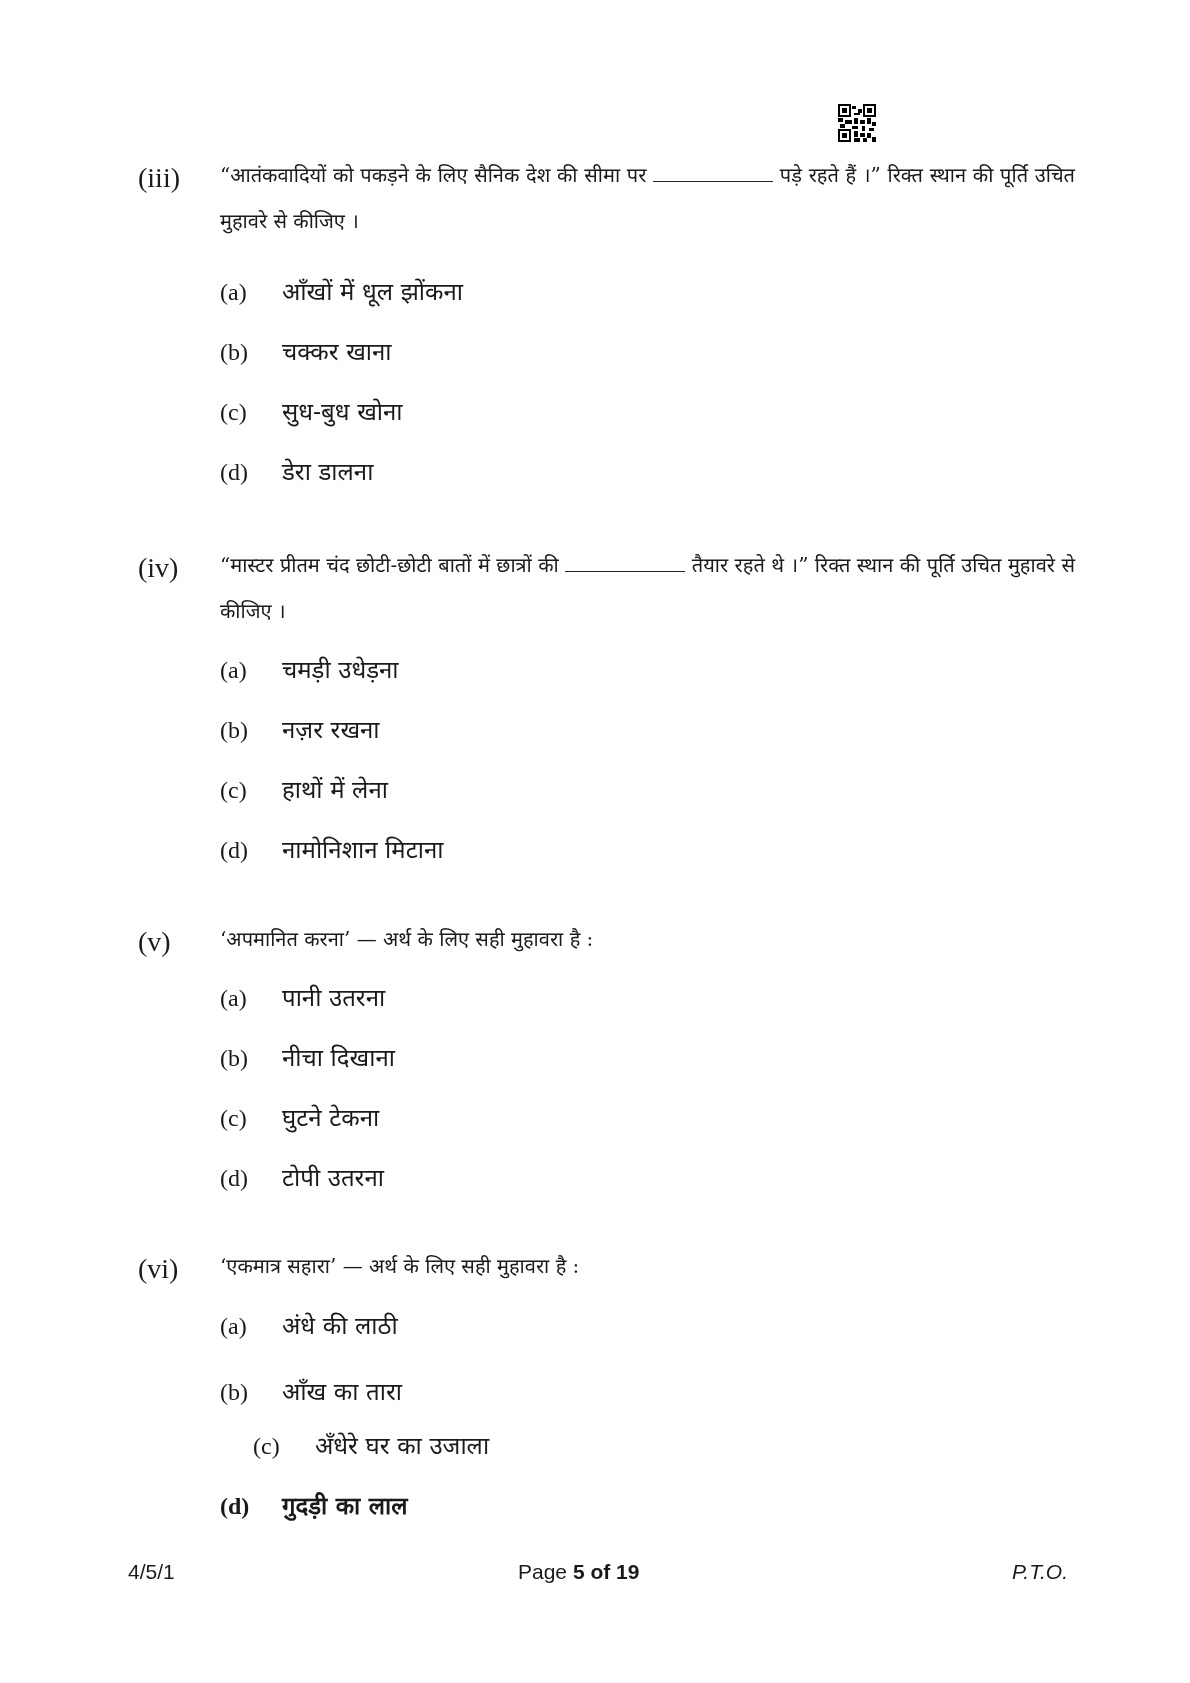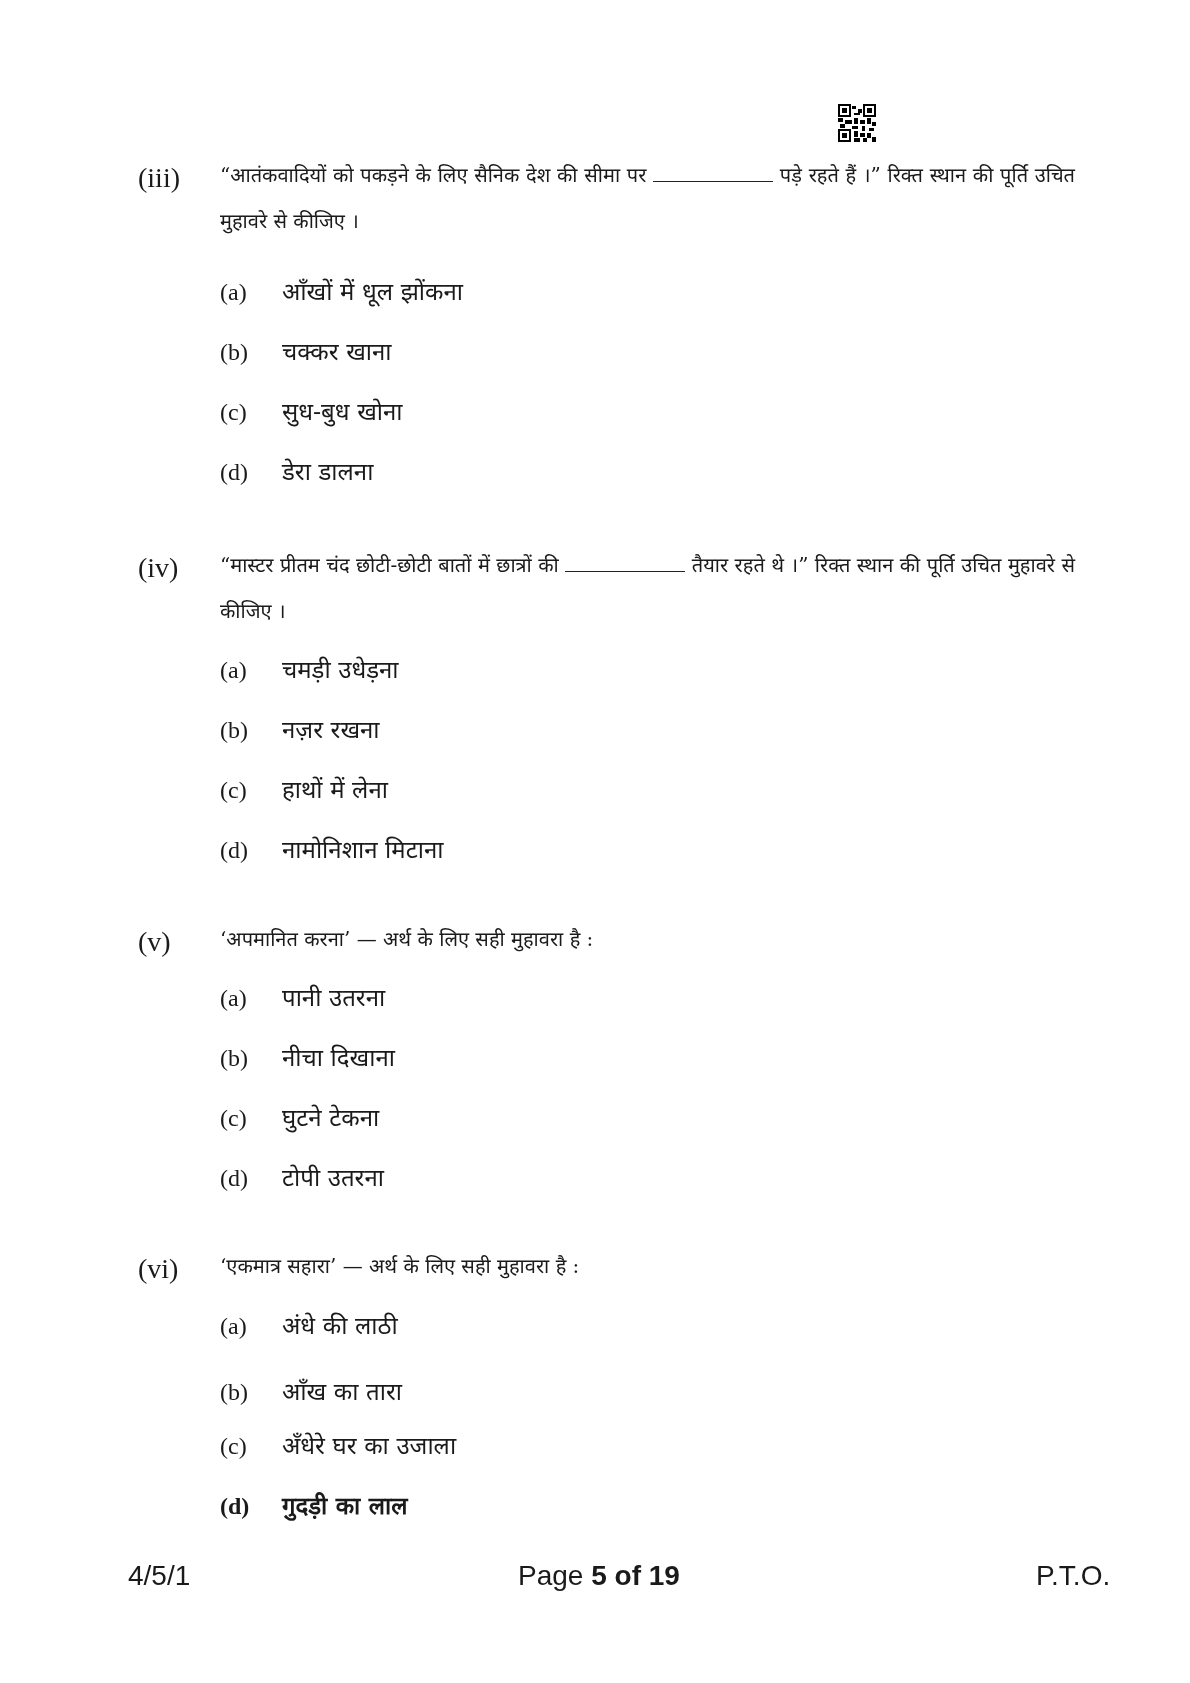--- a/index.html
+++ b/index.html
@@ -4,21 +4,21 @@
 <style>
   html, body { margin:0; padding:0; background:#ffffff; }
   body { width:1190px; height:1683px; position:relative; overflow:hidden; color:#1a1a1a;
          font-family:"DejaVu Serif", "Liberation Serif", serif; }
   .qr { position:absolute; left:838px; top:104px; width:38px; height:38px; }
   .num { position:absolute; left:138px; font-family:"Liberation Serif", serif; font-size:28px; }
   .stem { position:absolute; left:220px; width:855px; font-size:20px; line-height:46px; text-align:justify; }
   .blank { display:inline-block; width:120px; border-bottom:1.5px solid #222; height:20px; vertical-align:baseline; }
   .opt { position:absolute; left:220px; font-size:24px; }
   .opt .lbl { font-family:"Liberation Serif", serif; display:inline-block; width:62px; }
-  .footer { position:absolute; top:1560px; font-family:"Liberation Sans", sans-serif; font-size:28px; }
+  .footer { position:absolute; top:1560px; font-family:"Liberation Sans", sans-serif; font-size:21px; }
   .footer b { font-weight:bold; }
 </style>
 </head>
 <body>
 
 <svg class="qr" viewBox="0 0 21 21" shape-rendering="crispEdges">
   <rect x="0" y="0" width="21" height="21" fill="#fff"></rect>
   <rect x="0" y="0" width="7" height="7" fill="#000"></rect>
     <rect x="1" y="1" width="5" height="5" fill="#fff"></rect>
     <rect x="2" y="2" width="3" height="3" fill="#000"></rect>
@@ -82,24 +82,24 @@
   <div class="opt" style="top:1040px;"><span class="lbl">(b)</span><span>नीचा दिखाना</span></div>
   <div class="opt" style="top:1100px;"><span class="lbl">(c)</span><span>घुटने टेकना</span></div>
   <div class="opt" style="top:1160px;"><span class="lbl">(d)</span><span>टोपी उतरना</span></div>
 </div>
 
 <div>
   <div class="num" style="top:1253px;">(vi)</div>
   <div class="stem" style="top:1243px;">‘एकमात्र सहारा’ — अर्थ के लिए सही मुहावरा है :</div>
   <div class="opt" style="top:1308px;"><span class="lbl">(a)</span><span>अंधे की लाठी</span></div>
   <div class="opt" style="top:1368px;margin-top:6px;"><span class="lbl">(b)</span><span>आँख का तारा</span></div>
-  <div class="opt" style="top:1428px;"><span class="lbl">(c)</span><span>अँधेरे घर का उजाला</span></div>
+  <div class="opt" style="top:1428px;margin-left:33px;"><span class="lbl">(c)</span><span>अँधेरे घर का उजाला</span></div>
   <div class="opt" style="top:1488px;font-weight:bold;"><span class="lbl">(d)</span><span>गुदड़ी का लाल</span></div>
 </div>
 
 <div class="footer" style="left:128px;">4/5/1</div>
 <div class="footer" style="left:518px;">
   <span>Page</span>
   <b>5</b>
   <b>of</b>
   <b>19</b>
 </div>
-<div class="footer" style="left:1036px; ">P.T.O.</div>
+<div class="footer" style="left:1012px; font-style:italic;">P.T.O.</div>
 
 </body></html>

